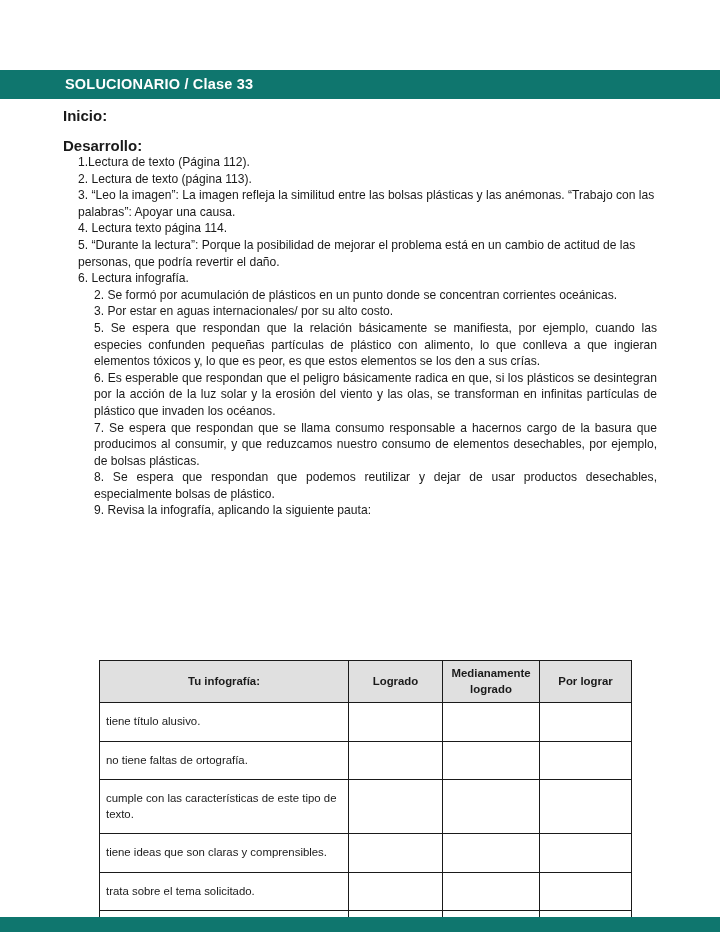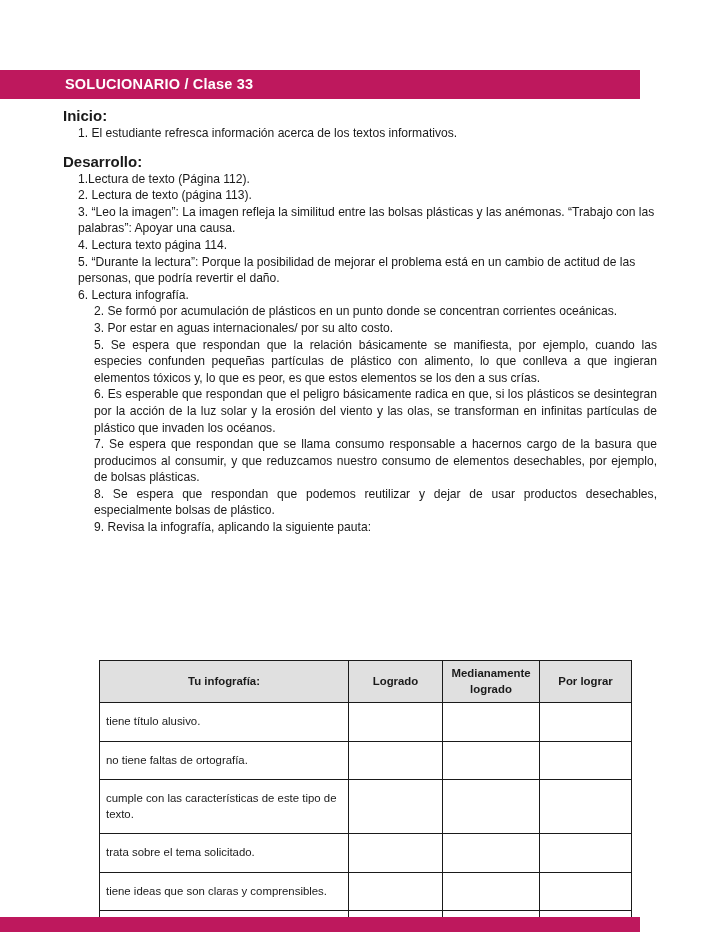--- a/index.html
+++ b/index.html
@@ -13,22 +13,22 @@
     font-family: "Liberation Sans", sans-serif;
     color: #1a1a1a;
     position: relative;
     overflow: hidden;
   }
 
   
   .band {
     position: absolute;
     left: 0;
-    width: 640px;
-    background: #be185d;
+    width: 720px;
+    background: #0f766e;
   }
   .band-header {
     top: 70px;
     height: 29px;
   }
   .band-footer {
     top: 917px;
     height: 15px;
   }
   .doc-title {
@@ -123,21 +123,20 @@
 </head>
 <body>
 
 <div class="band band-header">
   <div class="doc-title">SOLUCIONARIO / Clase 33</div>
 </div>
 
 <div class="content">
 
   <p class="heading">Inicio:</p>
-  <p class="item lvl1">1. El estudiante refresca información acerca de los textos informativos.</p>
 
   <div class="spacer"></div>
 
   <p class="heading">Desarrollo:</p>
 
   <p class="item lvl1">1.Lectura de texto (Página 112).</p>
   <p class="item lvl1">2. Lectura de texto (página 113).</p>
   <p class="item lvl1">3. “Leo la imagen”: La imagen refleja la similitud entre las bolsas plásticas y las anémonas. “Trabajo con las palabras”: Apoyar una causa.</p>
   <p class="item lvl1">4. Lectura texto página 114.</p>
   <p class="item lvl1">5. “Durante la lectura”: Porque la posibilidad de mejorar el problema está en un cambio de actitud de las personas, que podría revertir el daño.</p>
@@ -182,27 +181,27 @@
         <td class="mark"></td>
         <td class="mark"></td>
       </tr>
       <tr>
         <td class="crit">cumple con las características de este tipo de texto.</td>
         <td class="mark"></td>
         <td class="mark"></td>
         <td class="mark"></td>
       </tr>
       <tr>
+        <td class="crit">tiene ideas que son claras y comprensibles.</td>
+        <td class="mark"></td>
+        <td class="mark"></td>
+        <td class="mark"></td>
+      </tr>
+      <tr>
         <td class="crit">trata sobre el tema solicitado.</td>
-        <td class="mark"></td>
-        <td class="mark"></td>
-        <td class="mark"></td>
-      </tr>
-      <tr>
-        <td class="crit">tiene ideas que son claras y comprensibles.</td>
         <td class="mark"></td>
         <td class="mark"></td>
         <td class="mark"></td>
       </tr>
       <tr>
         <td class="crit">las imágenes son coherentes con el tema.</td>
         <td class="mark"></td>
         <td class="mark"></td>
         <td class="mark"></td>
       </tr>

